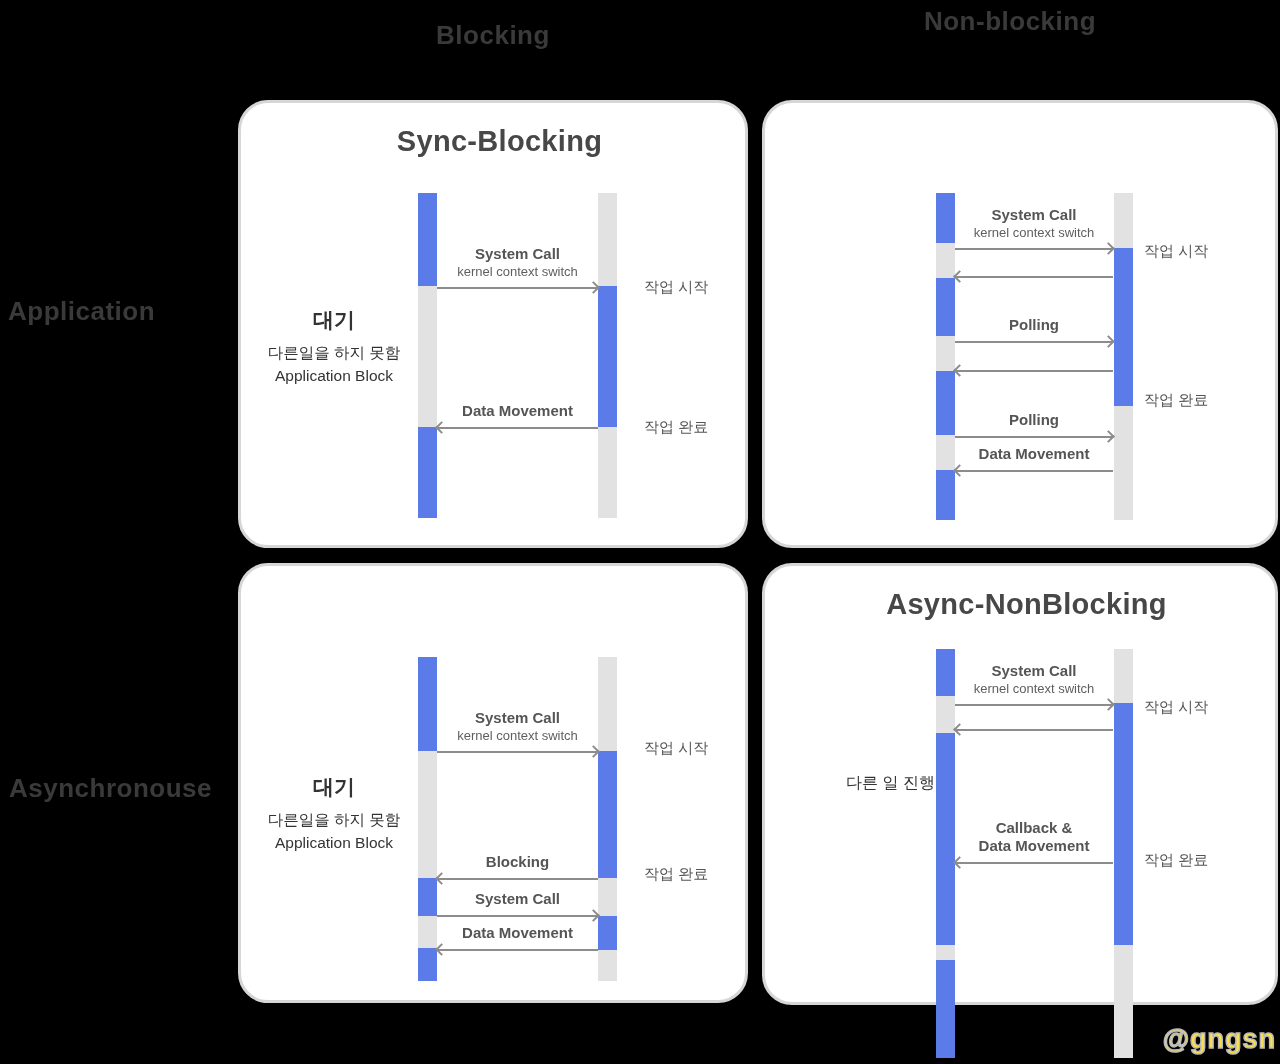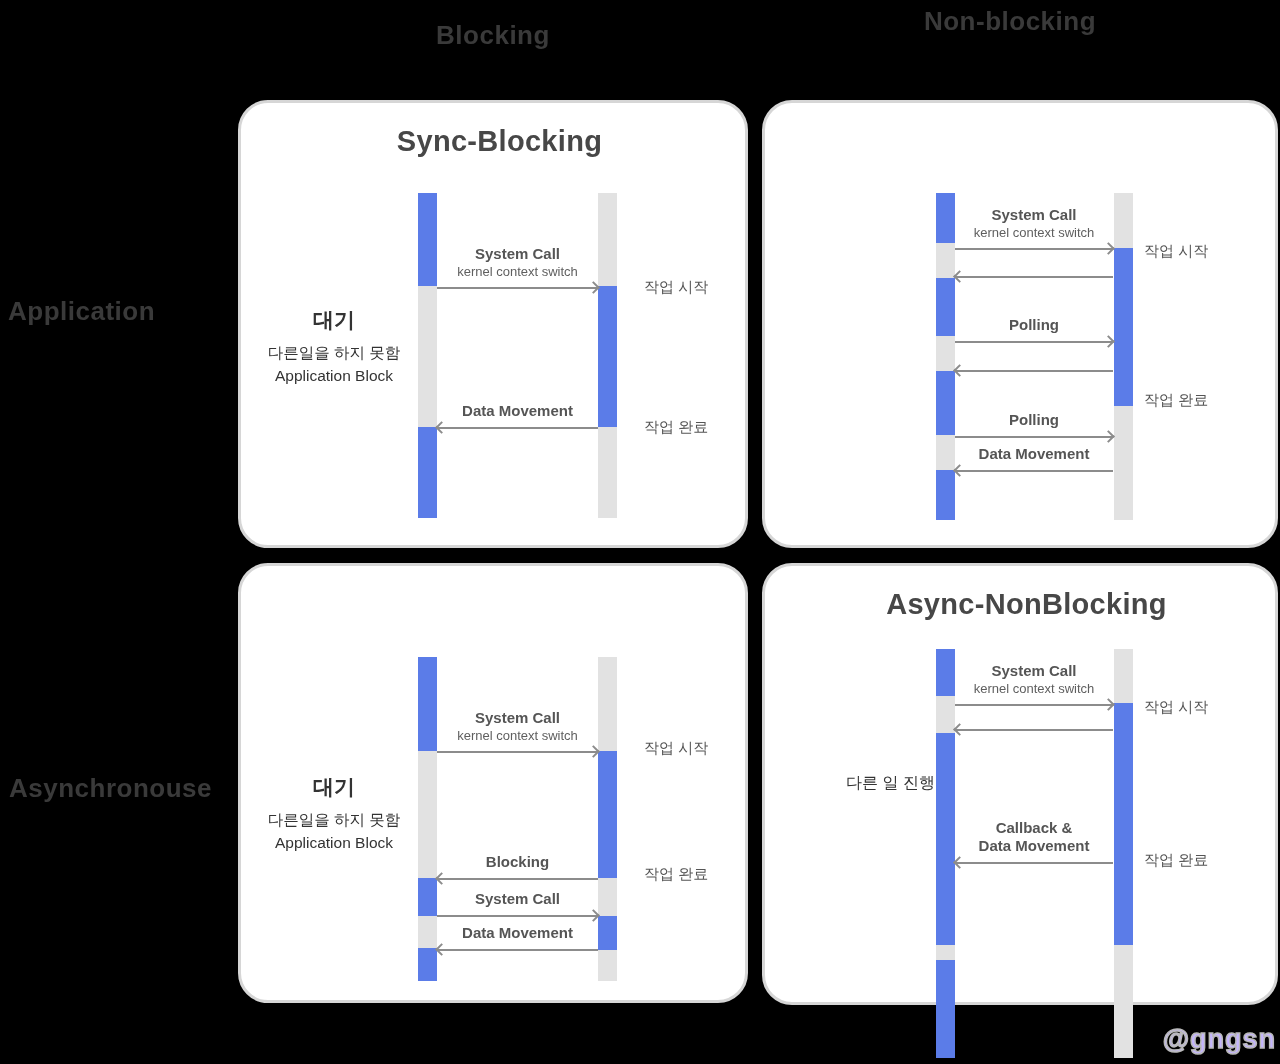--- a/index.html
+++ b/index.html
@@ -7,21 +7,21 @@
     width:1280px; height:1064px; position:relative; overflow:hidden;
     font-family:"Liberation Sans","DejaVu Sans",sans-serif;
   }
   .outer-label {
     position:absolute; color:#3a3a3a; font-weight:bold; font-size:26px;
     letter-spacing:0.5px;
   }
   .outer-label.top { text-align:center; }
   .watermark {
     position:absolute; right:4px; top:1024px; font-size:27px; font-weight:bold;
-    color:#c4b5fd; -webkit-text-stroke:1.5px #b9b9b9; letter-spacing:1px;margin-left:27px;
+    color:#fde047; -webkit-text-stroke:1.5px #b9b9b9; letter-spacing:1px;margin-left:27px;
   }
   .card {
     position:absolute; background:#ffffff; border:3px solid #d6d6d6;
     border-radius:30px; box-shadow:0 4px 6px rgba(0,0,0,0.55); box-sizing:border-box;padding-left:13px;
   }
   .card h2 {
     margin:22px 0 0 0; text-align:center; font-size:29px; font-weight:bold;
     color:#474747; letter-spacing:0.3px;
   }
   .bar { position:absolute; width:19px; display:flex; flex-direction:column; }

